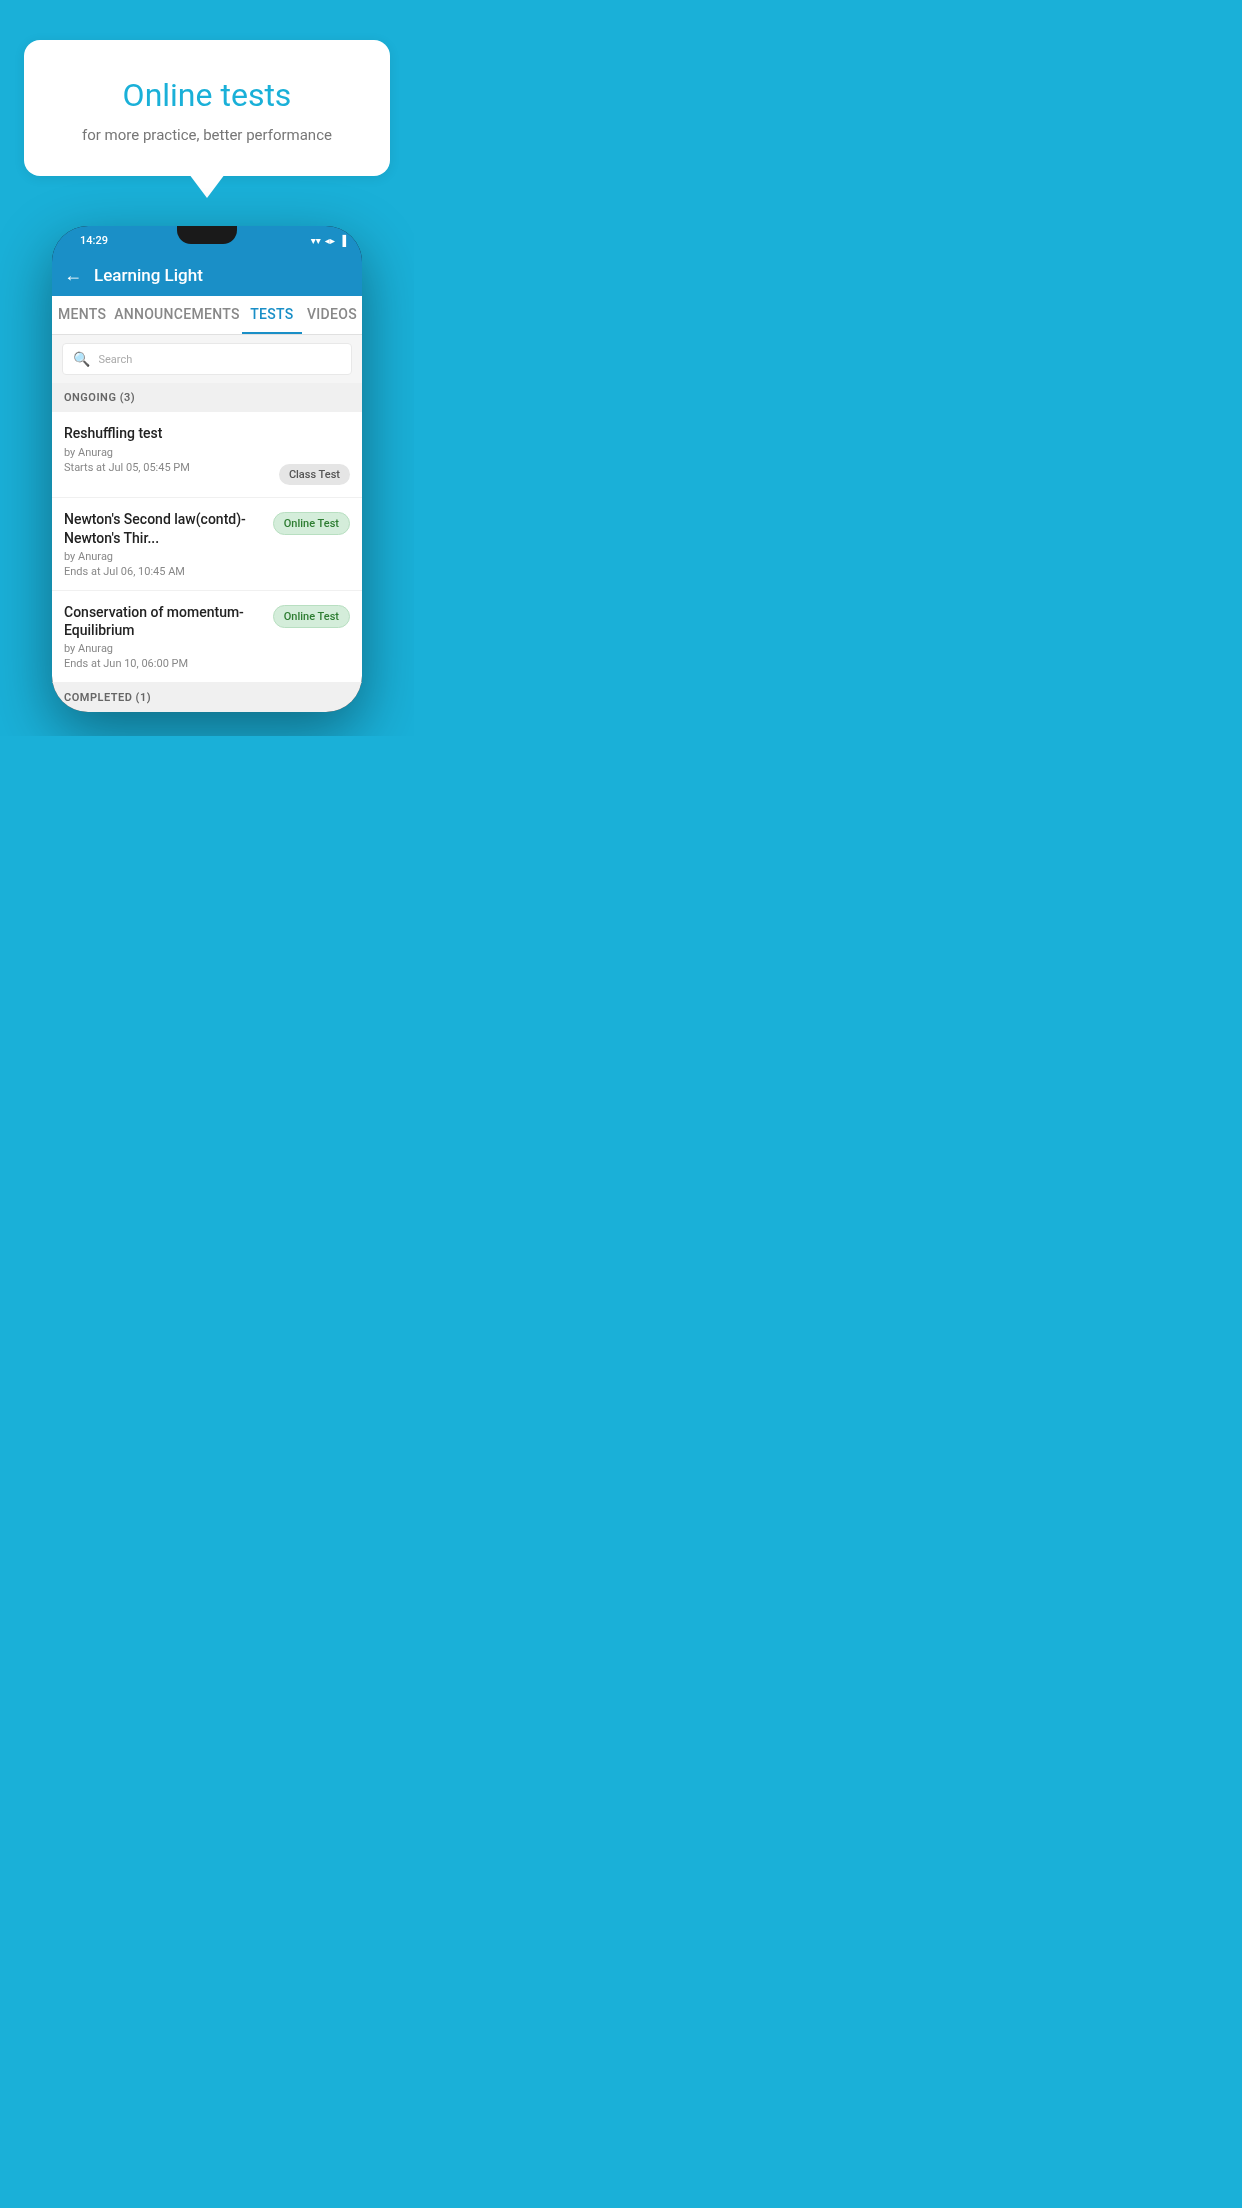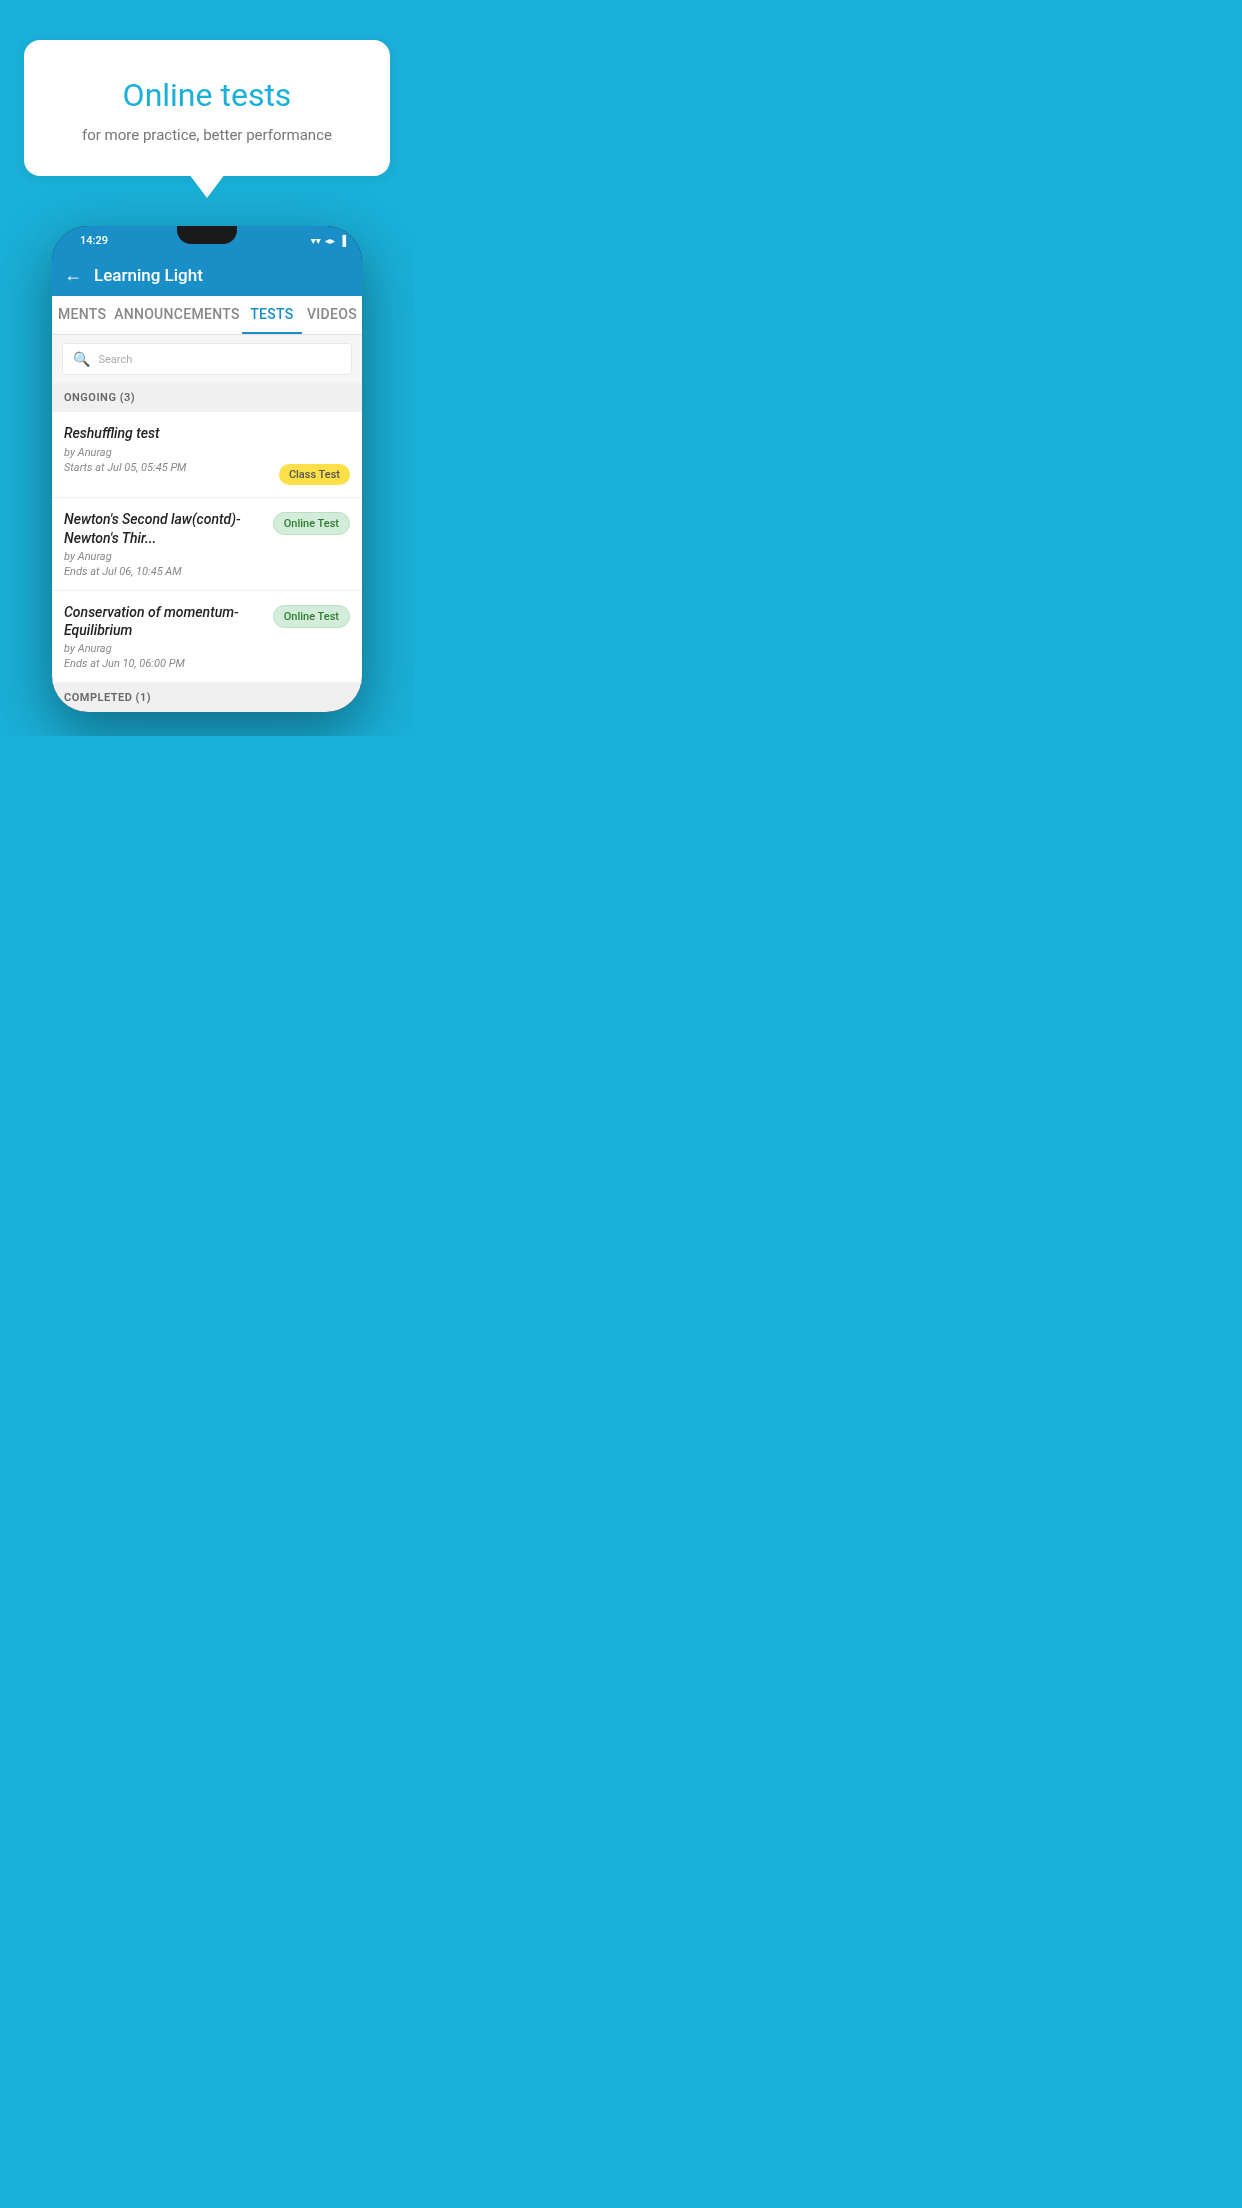--- a/index.html
+++ b/index.html
@@ -213,21 +213,20 @@
       padding: 12px 12px;
       border-bottom: 1px solid #f0f0f0;
       display: flex;
       justify-content: space-between;
       align-items: flex-start;
     }
 
     .test-info {
       flex: 1;
       padding-right: 8px;
-      font-style: italic;
     }
 
     .test-name {
       font-size: 14px;
       font-weight: 500;
       color: #222;
       margin-bottom: 3px;
       line-height: 1.3;
     }
 
@@ -246,21 +245,21 @@
       border-radius: 20px;
       padding: 4px 10px;
       font-size: 11px;
       font-weight: 500;
       white-space: nowrap;
       align-self: flex-start;
       margin-top: 2px;
     }
 
     .badge-class {
-      background: #fde047;
+      background: #e5e5e5;
       color: #555;
       margin-top: 40px;
     }
 
     .badge-online {
       background: #d4edda;
       color: #2e7d32;
       border: 1px solid #b8dfc1;
     }
 

